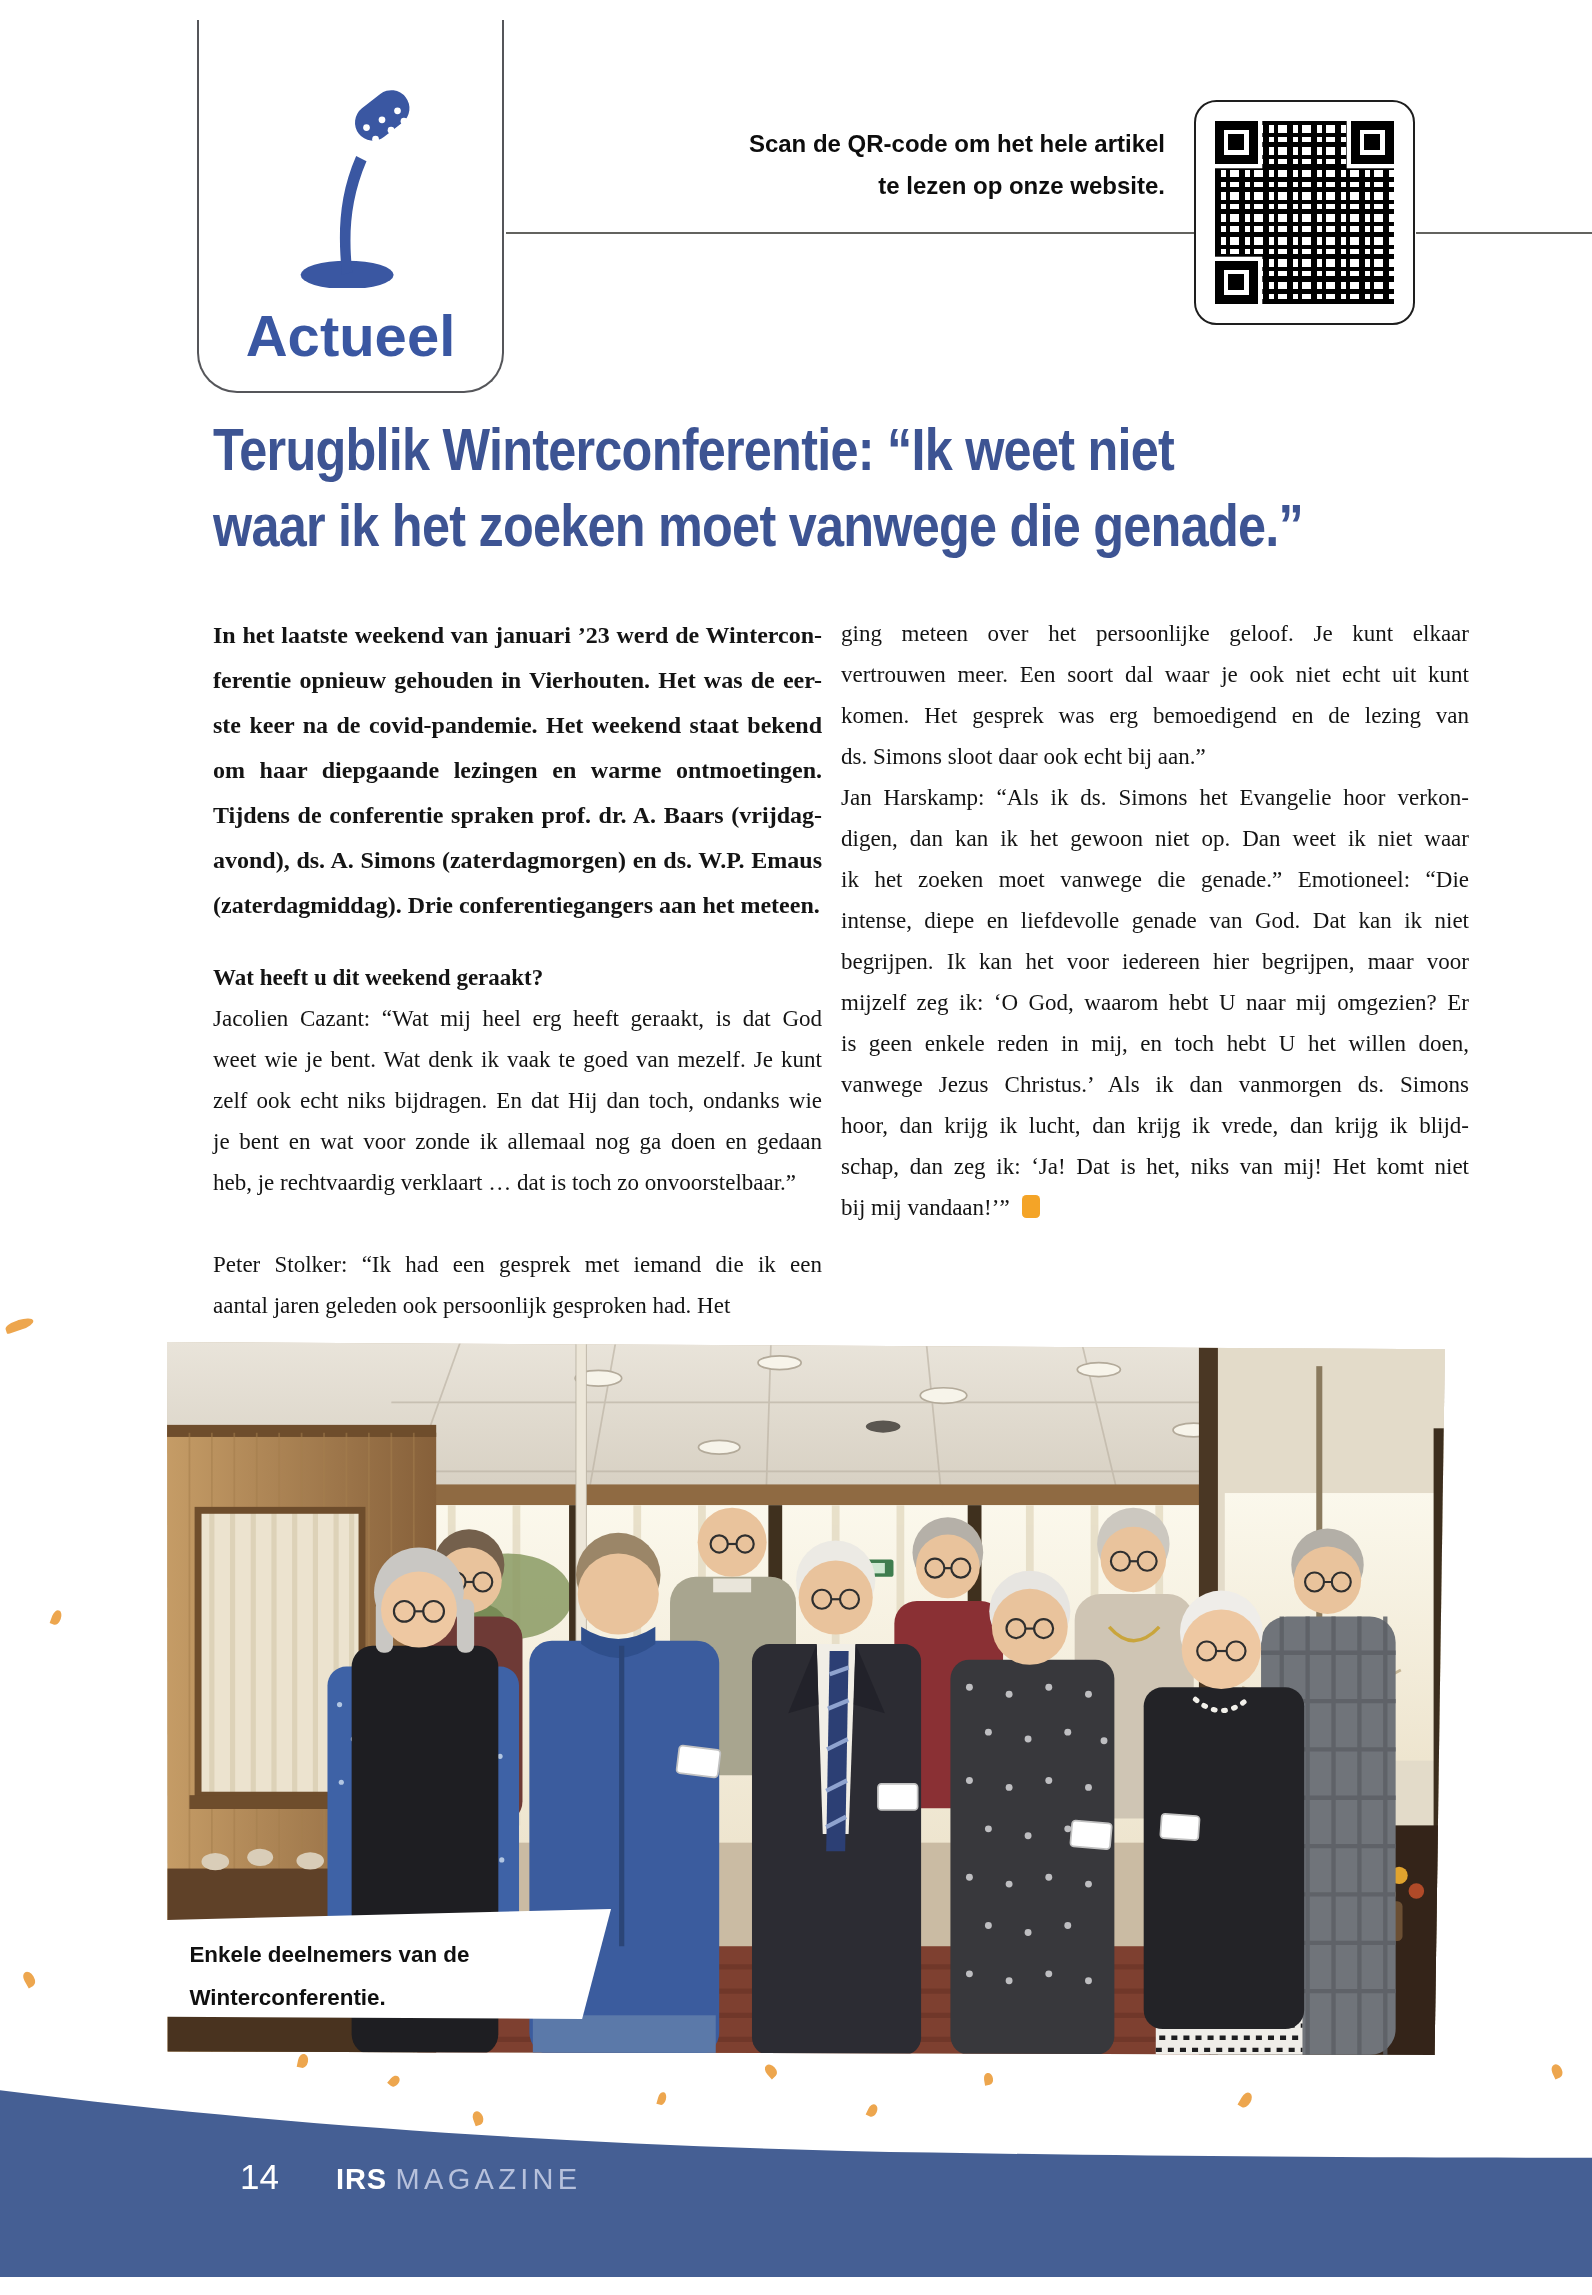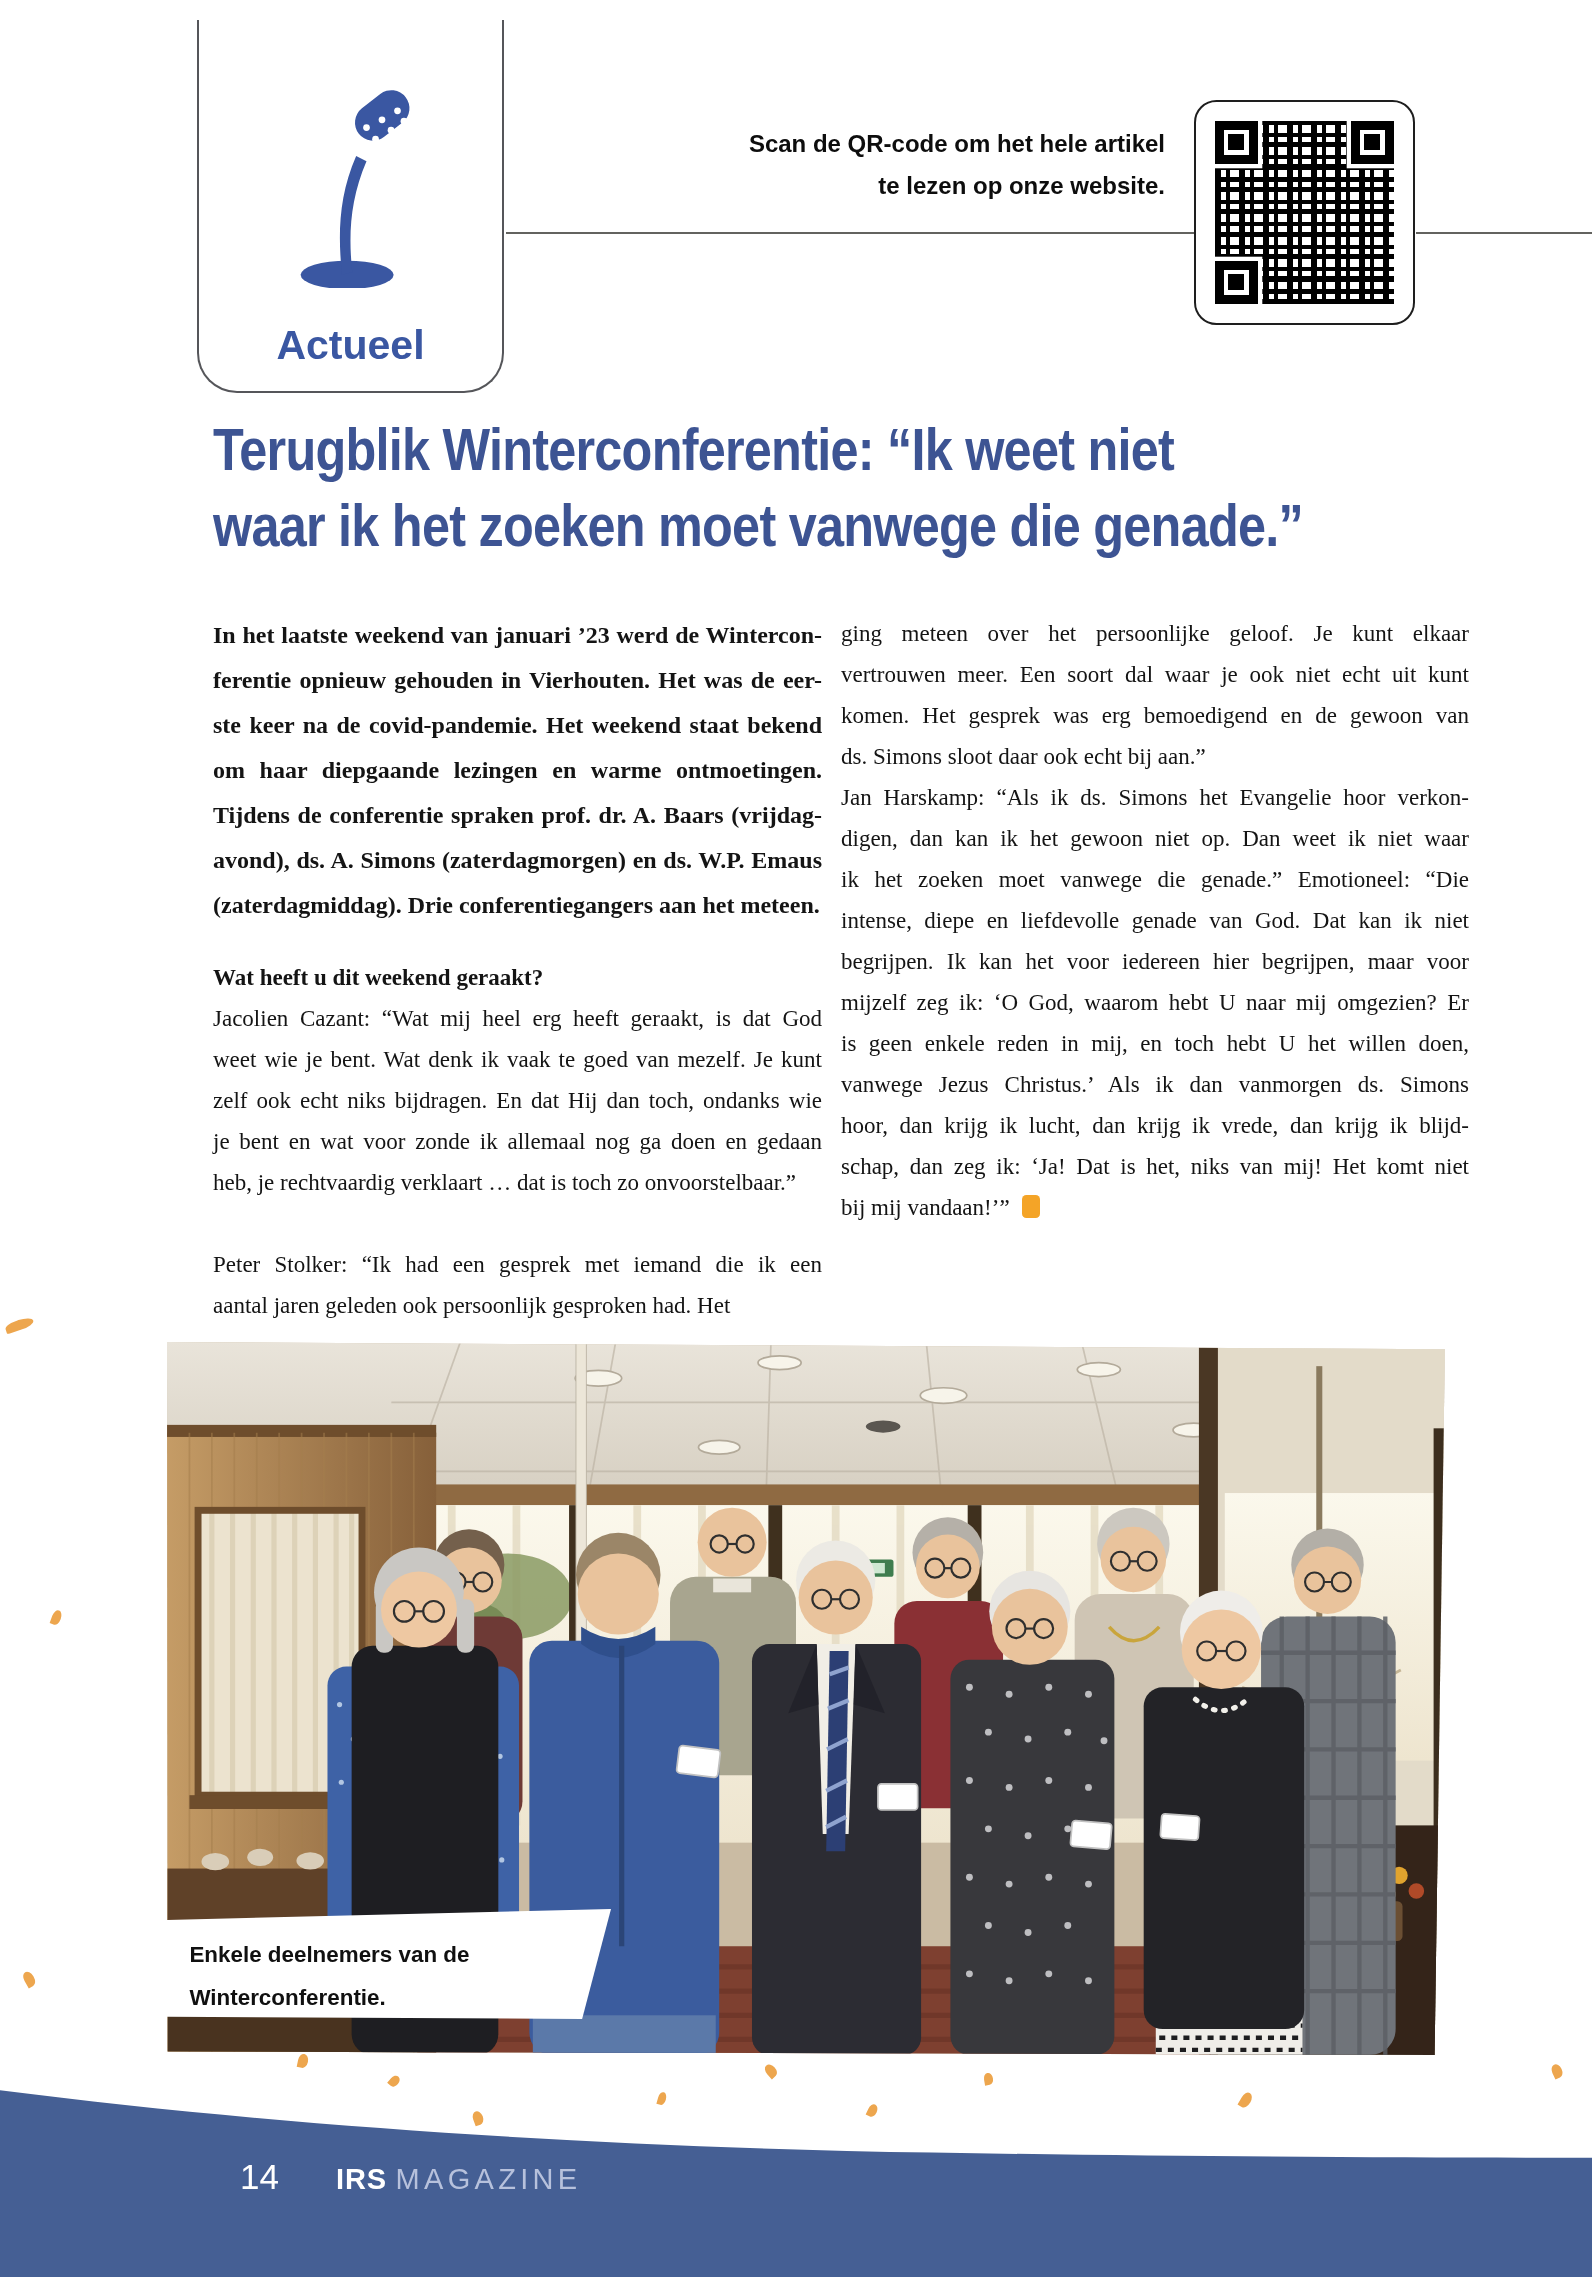--- a/index.html
+++ b/index.html
@@ -4,21 +4,21 @@
 <style>
   html,body{margin:0;padding:0;background:#fff;}
   .page{position:relative;width:1592px;height:2295px;background:#ffffff;overflow:hidden;
         font-family:"Liberation Sans",sans-serif;}
 
   
   .badge{position:absolute;left:197px;top:20px;width:307px;height:373px;
          border:2.6px solid #55565a;border-top:none;border-radius:0 0 40px 40px;box-sizing:border-box;}
   .badge-mic{position:absolute;left:50%;top:35px;transform:translateX(-50%);}
   .badge-label{position:absolute;bottom:22.4px;left:0;width:100%;text-align:center;
-               font-size:41px;font-weight:700;color:#3a57a2;letter-spacing:0;}
+               font-size:58px;font-weight:700;color:#3a57a2;letter-spacing:0;}
 
   
   .rule{position:absolute;top:232px;height:1.7px;background:#63635f;}
   .rule-left{left:506px;width:688px;}
   .rule-right{left:1416px;width:176px;}
   .scan-note{position:absolute;left:716px;top:123px;width:449px;text-align:right;
              font-size:24px;font-weight:600;line-height:42px;color:#0d0d0d;white-space:pre-line;}
   .qr-frame{position:absolute;left:1194px;top:100px;width:221px;height:225px;box-sizing:border-box;
             border:2.6px solid #1e1e1e;border-radius:22.4px;background:#fff;padding:19px;}
   .qr{position:relative;width:100%;height:100%;image-rendering:pixelated;
@@ -136,21 +136,21 @@
     <div class="bodypara mt-gap">
         <div class="line">Peter Stolker: “Ik had een gesprek met iemand die ik een</div>
         <div class="line last">aantal jaren geleden ook persoonlijk gesproken had. Het</div>
       </div>
   </div>
 
   <div class="col col-right">
     <div class="bodypara">
         <div class="line">ging meteen over het persoonlijke geloof. Je kunt elkaar</div>
         <div class="line">vertrouwen meer. Een soort dal waar je ook niet echt uit kunt</div>
-        <div class="line">komen. Het gesprek was erg bemoedigend en de gewoon van</div>
+        <div class="line">komen. Het gesprek was erg bemoedigend en de lezing van</div>
         <div class="line last">ds. Simons sloot daar ook echt bij aan.”</div>
       </div>
     <div class="bodypara mt-gap-lg">
         <div class="line">Jan Harskamp: “Als ik ds. Simons het Evangelie hoor verkon-</div>
         <div class="line">digen, dan kan ik het gewoon niet op. Dan weet ik niet waar</div>
         <div class="line">ik het zoeken moet vanwege die genade.” Emotioneel: “Die</div>
         <div class="line">intense, diepe en liefdevolle genade van God. Dat kan ik niet</div>
         <div class="line">begrijpen. Ik kan het voor iedereen hier begrijpen, maar voor</div>
         <div class="line">mijzelf zeg ik: ‘O God, waarom hebt U naar mij omgezien? Er</div>
         <div class="line">is geen enkele reden in mij, en toch hebt U het willen doen,</div>

